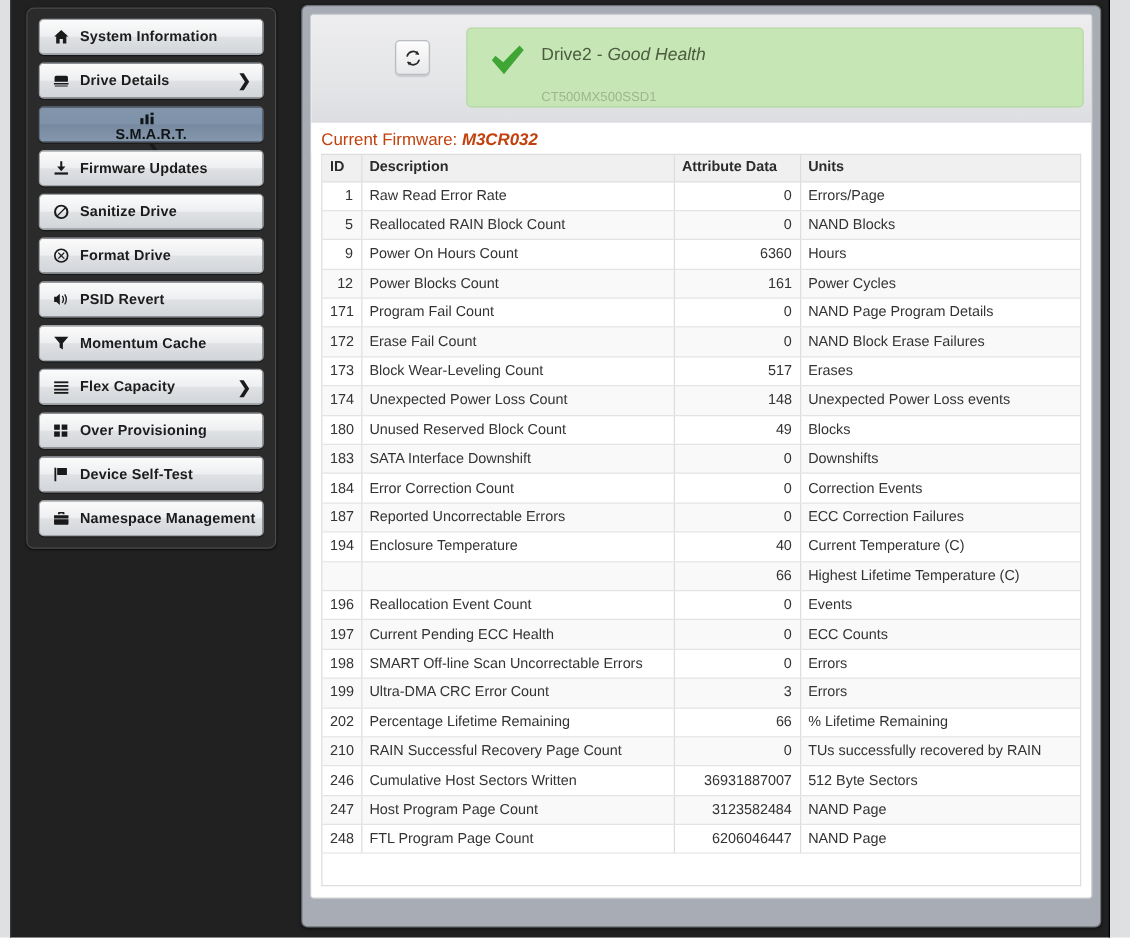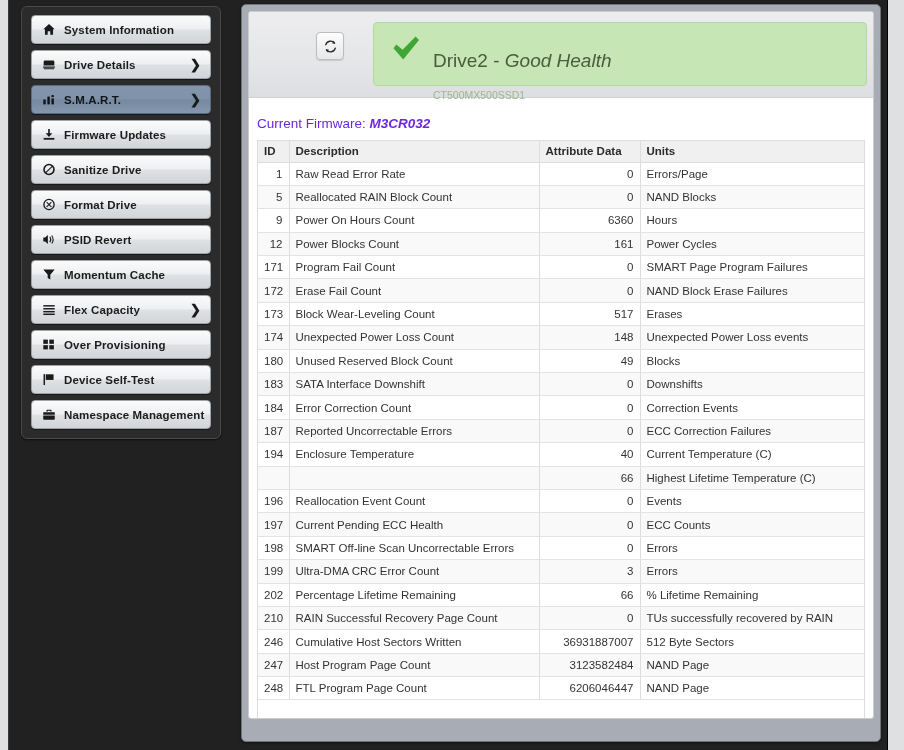--- a/index.html
+++ b/index.html
@@ -48,20 +48,21 @@
     font-weight: bold;
     letter-spacing: .15px;
     cursor: pointer;
     box-shadow: 0 1px 0 rgba(0,0,0,.45);
   }
   .nav-item:last-child { margin-bottom: 0; text-align: right; }
   .nav-item.active {
     background: linear-gradient(to bottom, #8295ab 0%, #7e92aa 48%, #76899f 52%, #8497ad 100%);
     border-color: #5e6b7c;
     color: #101417;
+    flex-direction: column;
   }
   .nav-icon {
     width: 16px; height: 14px;
     margin-right: 7px;
     flex: 0 0 16px;
     display: flex; align-items: center; justify-content: center;
   }
   .nav-icon svg { display: block; fill: #1a1a1a; }
   .nav-item.active .nav-icon svg { fill: #10151a; }
   .nav-label { flex: 1 1 auto; white-space: nowrap; }
@@ -125,42 +126,41 @@
     align-items: flex-start;
     padding: 11px 0 0 17px;
   }
   #health-check {
     flex: 0 0 auto;
     width: 30px; height: 28px;
     margin-right: 12px;
   }
   #health-text { padding-top: 1px; }
   #health-title {
-    font-size: 19px;
+    font-size: 14px;
     color: #4b5c3e;
     line-height: 17px;
     white-space: nowrap;
-    margin-top: 17px;
   }
   #health-title .drive-name { font-style: normal; }
   #health-title .health-state { font-style: italic; }
   #health-model {
     font-size: 10.5px;
     color: #9db78c;
     line-height: 15px;
     margin-top: 19px;
   }
 
   
   #firmware-row {
-    height: 42px;
-    padding: 18px 0 0 8px;
+    height: 25px;
+    padding: 6px 0 0 8px;
     background: #ffffff;
     font-size: 13.5px;
-    color: #6d28d9;
+    color: #c2410c;
   }
   #firmware-value { font-weight: bold; font-style: italic; }
 
   
   #smart-table-wrap {
     margin: 0 8px;
     border: 1px solid #dddddd;
     border-bottom: none;
   }
   table#smart-table {
@@ -395,21 +395,21 @@
               <tr>
                 <td class="col-id">12</td>
                 <td class="col-desc">Power Blocks Count</td>
                 <td class="col-data">161</td>
                 <td class="col-units">Power Cycles</td>
               </tr>
               <tr>
                 <td class="col-id">171</td>
                 <td class="col-desc">Program Fail Count</td>
                 <td class="col-data">0</td>
-                <td class="col-units">SMART Page Program Failures</td>
+                <td class="col-units">NAND Page Program Details</td>
               </tr>
               <tr>
                 <td class="col-id">172</td>
                 <td class="col-desc">Erase Fail Count</td>
                 <td class="col-data">0</td>
                 <td class="col-units">NAND Block Erase Failures</td>
               </tr>
               <tr>
                 <td class="col-id">173</td>
                 <td class="col-desc">Block Wear-Leveling Count</td>

